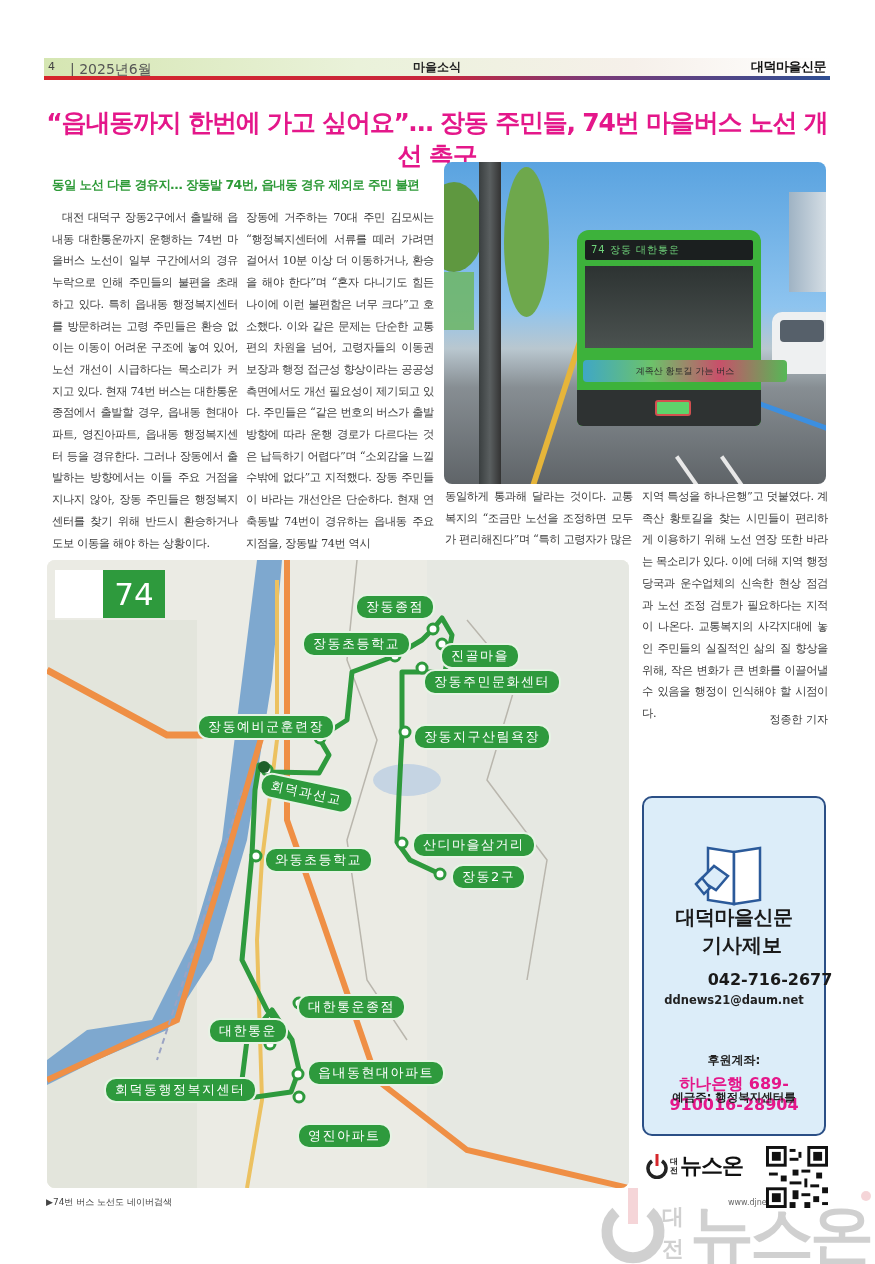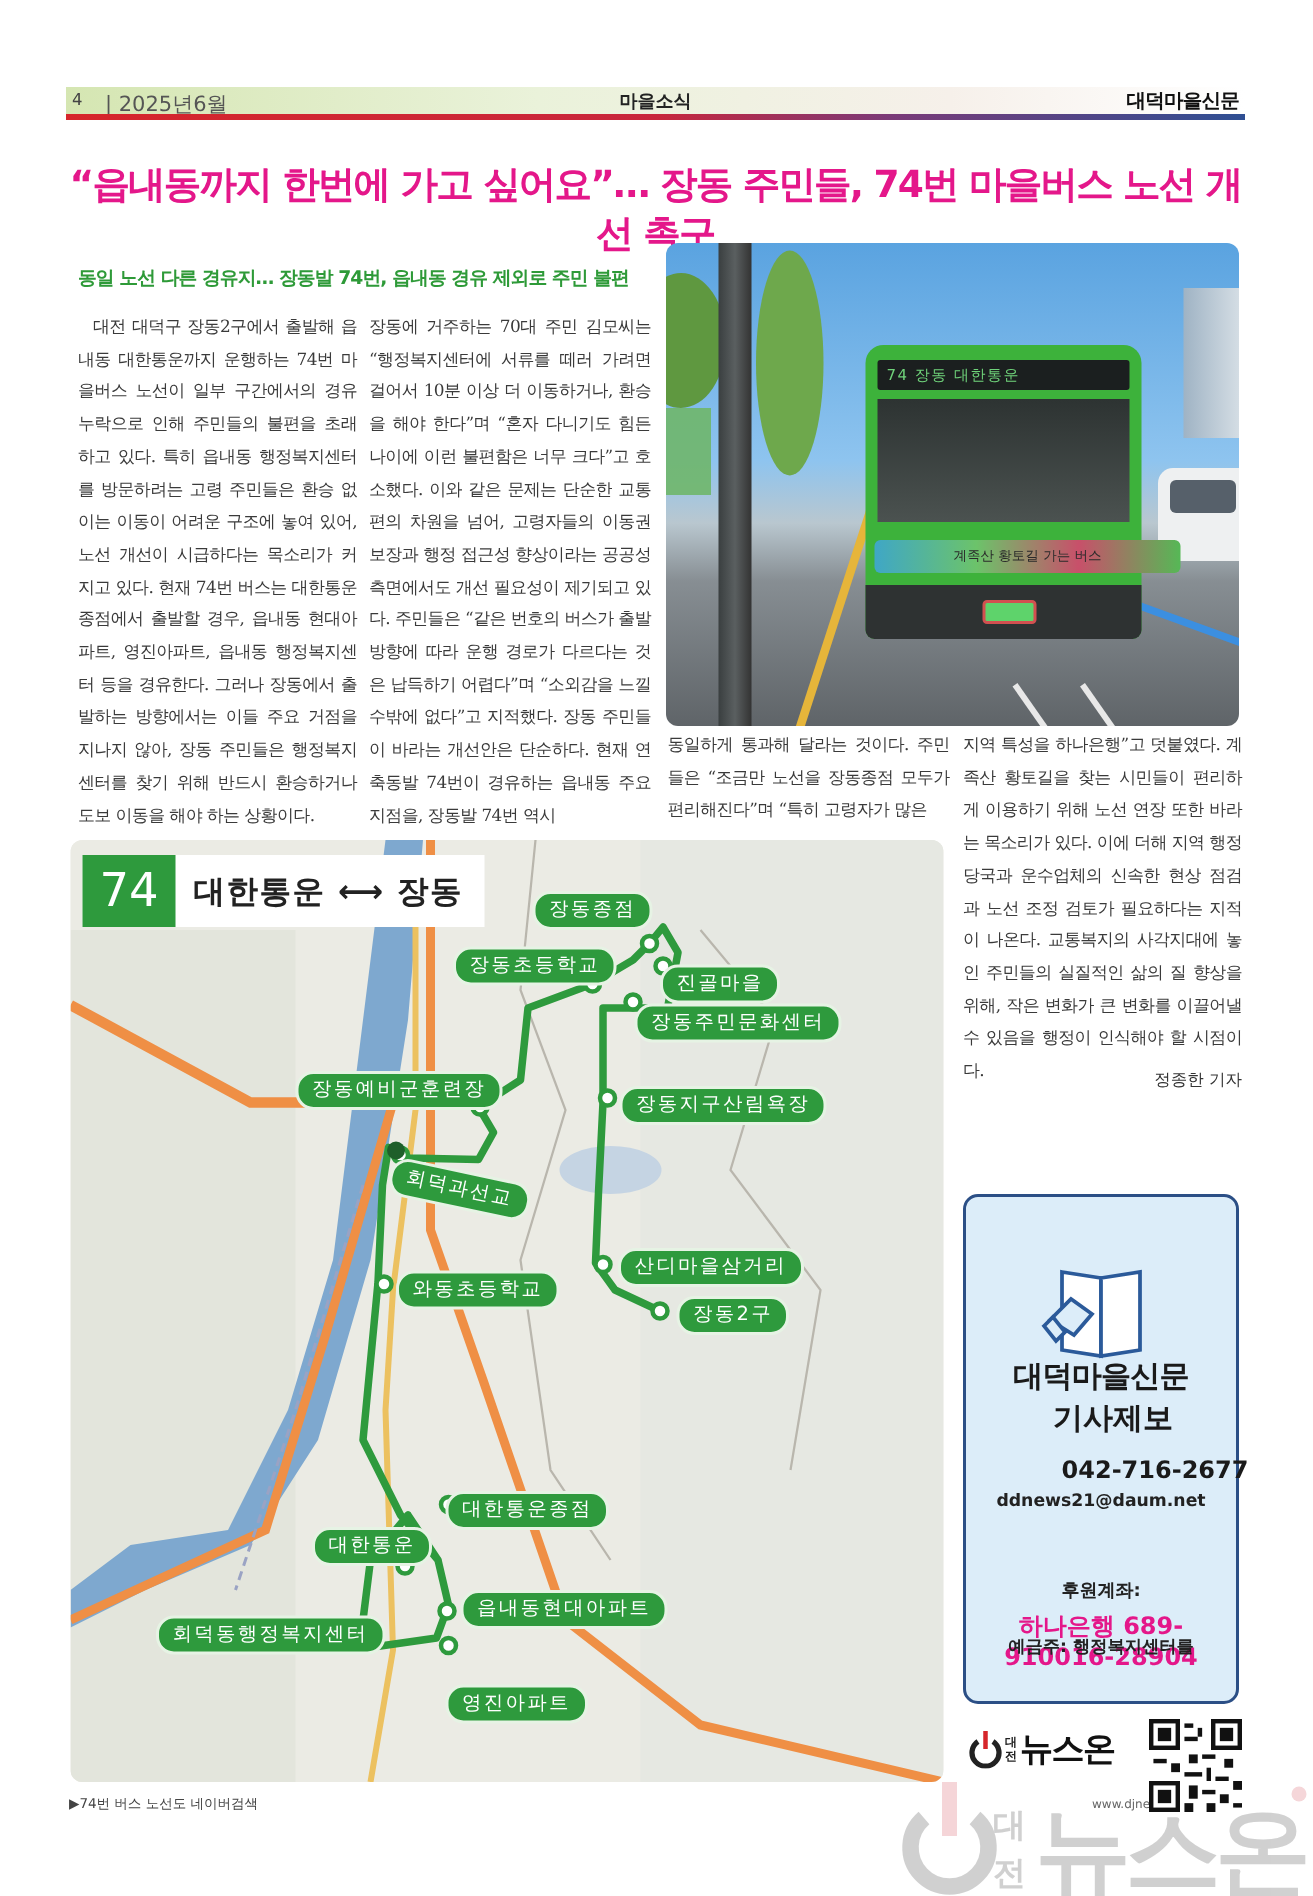--- a/index.html
+++ b/index.html
@@ -50,21 +50,21 @@
   .photo .bus .bumper { position: absolute; left: 0; top: 160px; width: 184px; height: 36px; background: #2e3232; border-radius: 0 0 6px 6px; }
   .photo .bus .plate { position: absolute; left: 78px; top: 170px; width: 36px; height: 16px; background: #5ed36b; border: 2px solid #d25050; border-radius: 3px; }
   .photo .car { position: absolute; left: 328px; top: 150px; width: 60px; height: 62px; background: #eef0f1; border-radius: 10px 6px 6px 6px; }
   .photo .car .win { position: absolute; left: 8px; top: 8px; width: 44px; height: 22px; background: #56606a; border-radius: 4px; }
   .photo .bldg { position: absolute; left: 345px; top: 30px; width: 37px; height: 100px; background: linear-gradient(90deg,#9fb3c4,#d4dde4); }
 
   
   .map { position: absolute; left: 47px; top: 560px; width: 582px; height: 628px; border-radius: 8px; overflow: hidden; background: #ecece6; }
   .map svg.base { position: absolute; left: 0; top: 0; }
   .route-box { position: absolute; left: 8px; top: 10px; height: 48px; display: flex; background: #fff; }
-  .route-num { width: 62px; height: 48px; background: #2e9a3d; color: #fff; font-size: 31px; text-align: center; line-height: 48px; }
+  .route-num { width: 62px; height: 48px; background: #2e9a3d; color: #fff; font-size: 31px; text-align: center; line-height: 48px; margin-left: 48px; }
   .route-desc { padding: 0 14px 0 12px; font-size: 21px; line-height: 48px; color: #222; font-weight: bold; letter-spacing: 1px; white-space: nowrap; }
   .stop { position: absolute; background: #2e9a3d; color: #fff; font-size: 13px; padding: 3px 9px; border-radius: 12px; white-space: nowrap;
     border: 2px solid #e6f3e4; letter-spacing: 1.5px; line-height: 16px; }
   .caption { position: absolute; left: 46px; top: 1196px; font-size: 9px; color: #444; }
 
   
   .tip { position: absolute; left: 642px; top: 796px; width: 184px; height: 340px; background: #dcedf9; border: 2px solid #2b4f86; border-radius: 10px; }
   .tip .book { position: absolute; left: 50px; top: 46px; }
   .tip .t1 { position: absolute; left: 0; width: 100%; top: 106px; text-align: center; font-size: 20px; font-weight: bold; color: #1a1a1a; letter-spacing: -0.5px; }
   .tip .t2 { position: absolute; left: 0; width: 100%; top: 134px; text-align: center; font-size: 20px; font-weight: bold; color: #1a1a1a; padding-left: 16px; }
@@ -92,21 +92,21 @@
   <div class="section">마을소식</div>
   <span class="paper">대덕마을신문</span>
 </div>
 <div class="run-rule"></div>
 
 <h1 class="headline">“읍내동까지 한번에 가고 싶어요”… 장동 주민들, 74번 마을버스 노선 개선 촉구</h1>
 <div class="subhead">동일 노선 다른 경유지… 장동발 74번, 읍내동 경유 제외로 주민 불편</div>
 
 <p class="col col1">대전 대덕구 장동2구에서 출발해 읍내동 대한통운까지 운행하는 74번 마을버스 노선이 일부 구간에서의 경유 누락으로 인해 주민들의 불편을 초래하고 있다. 특히 읍내동 행정복지센터를 방문하려는 고령 주민들은 환승 없이는 이동이 어려운 구조에 놓여 있어, 노선 개선이 시급하다는 목소리가 커지고 있다. 현재 74번 버스는 대한통운 종점에서 출발할 경우, 읍내동 현대아파트, 영진아파트, 읍내동 행정복지센터 등을 경유한다. 그러나 장동에서 출발하는 방향에서는 이들 주요 거점을 지나지 않아, 장동 주민들은 행정복지센터를 찾기 위해 반드시 환승하거나 도보 이동을 해야 하는 상황이다.</p>
 <p class="col col2">장동에 거주하는 70대 주민 김모씨는 “행정복지센터에 서류를 떼러 가려면 걸어서 10분 이상 더 이동하거나, 환승을 해야 한다”며 “혼자 다니기도 힘든 나이에 이런 불편함은 너무 크다”고 호소했다. 이와 같은 문제는 단순한 교통편의 차원을 넘어, 고령자들의 이동권 보장과 행정 접근성 향상이라는 공공성 측면에서도 개선 필요성이 제기되고 있다. 주민들은 “같은 번호의 버스가 출발 방향에 따라 운행 경로가 다르다는 것은 납득하기 어렵다”며 “소외감을 느낄 수밖에 없다”고 지적했다. 장동 주민들이 바라는 개선안은 단순하다. 현재 연축동발 74번이 경유하는 읍내동 주요 지점을, 장동발 74번 역시</p>
-<p class="col col3">동일하게 통과해 달라는 것이다. 주민들은 “조금만 노선을 장동종점 모두가 편리해진다”며 “특히 고령자가 많은</p>
+<p class="col col3">동일하게 통과해 달라는 것이다. 교통복지의 “조금만 노선을 조정하면 모두가 편리해진다”며 “특히 고령자가 많은</p>
 <p class="col col4">지역 특성을 하나은행”고 덧붙였다. 계족산 황토길을 찾는 시민들이 편리하게 이용하기 위해 노선 연장 또한 바라는 목소리가 있다. 이에 더해 지역 행정당국과 운수업체의 신속한 현상 점검과 노선 조정 검토가 필요하다는 지적이 나온다. 교통복지의 사각지대에 놓인 주민들의 실질적인 삶의 질 향상을 위해, 작은 변화가 큰 변화를 이끌어낼 수 있음을 행정이 인식해야 할 시점이다.</p>
 <div class="byline">정종한 기자</div>
 
 <div class="photo">
   <div class="tree" style="left:-20px;top:20px;width:60px;height:90px;"></div>
   <div class="tree" style="left:60px;top:5px;width:45px;height:150px;background:#6ea84c;"></div>
   <div class="fence"></div>
   <div class="bldg"></div>
   <div class="yline"></div>
   <div class="bline"></div>
@@ -159,25 +159,20 @@
         <circle cx="223" cy="484" r="5"></circle>
       <circle cx="251" cy="514" r="5"></circle>
         <circle cx="195" cy="535" r="5"></circle>
         <circle cx="252" cy="537" r="5"></circle>
     </g>
     <circle cx="217" cy="207" r="6" fill="#1f5f2a"></circle>
   </svg>
 
   <div class="route-box">
     <div class="route-num">74</div>
-    <div class="route-desc">
-      <span>대한통운</span>
-      <span>⟷</span>
-      <span>장동</span>
-    </div>
   </div>
 
   <div class="stop" style="left:308px;top:34px;">장동종점</div>
   <div class="stop" style="left:255px;top:71px;">장동초등학교</div>
   <div class="stop" style="left:393px;top:83px;">진골마을</div>
   <div class="stop" style="left:376px;top:109px;">장동주민문화센터</div>
   <div class="stop" style="left:150px;top:154px;">장동예비군훈련장</div>
   <div class="stop" style="left:366px;top:164px;">장동지구산림욕장</div>
   <div class="stop" style="left:212px;top:220px;transform:rotate(12deg);">회덕과선교</div>
   <div class="stop" style="left:365px;top:272px;">산디마을삼거리</div>

